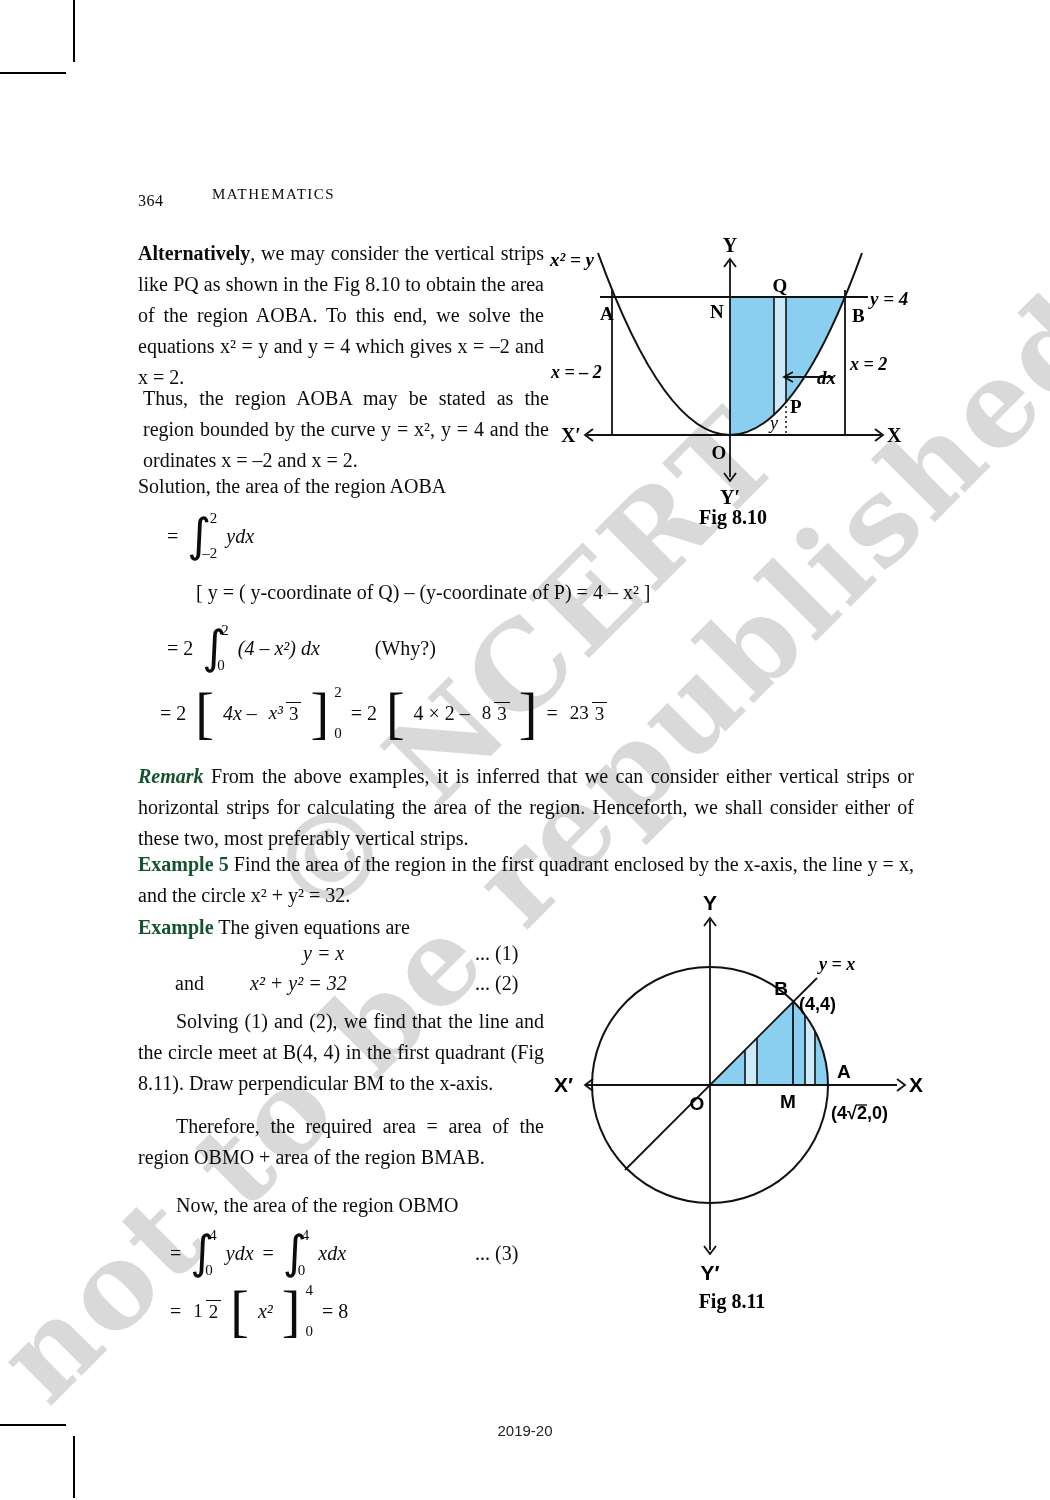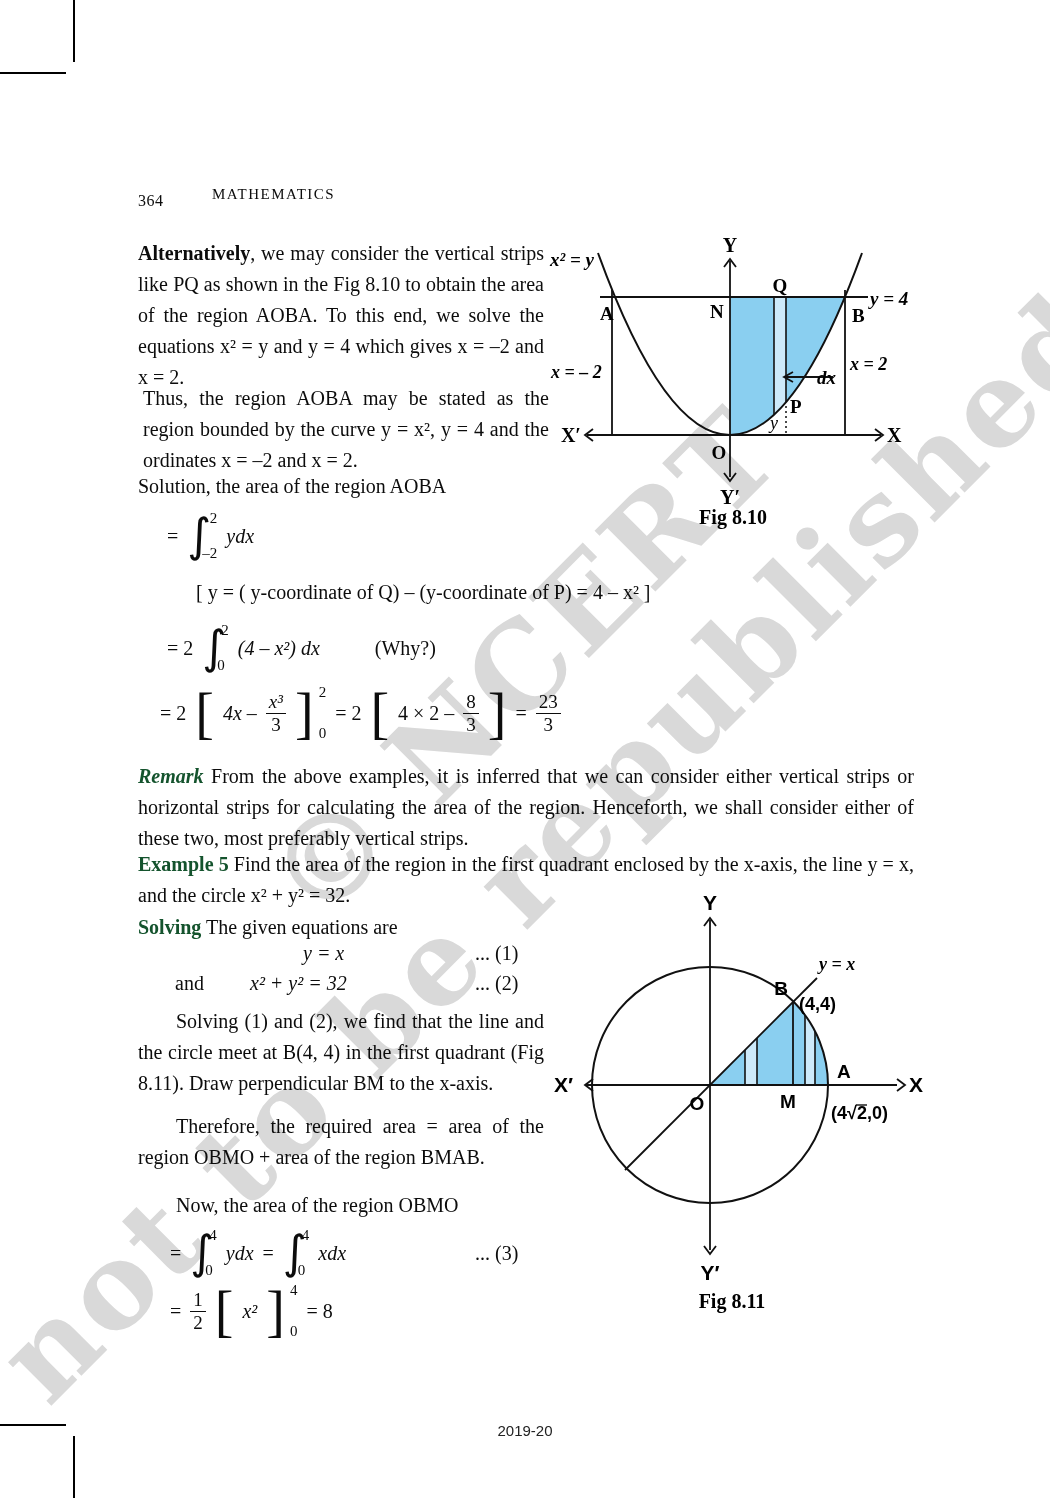--- a/index.html
+++ b/index.html
@@ -23,21 +23,21 @@
   .isym{font-size:46px;line-height:0.95;font-family:"DejaVu Sans",sans-serif;}
   .ilims{display:inline-flex;flex-direction:column;justify-content:space-between;height:56px;
          font-size:15px;margin-left:-5px;line-height:1;}
   .ilims .u{align-self:flex-end;margin-top:3px;}
   .ilims .l{align-self:flex-start;margin-bottom:3px;margin-left:-4px;}
   .sqb{font-size:56px;line-height:0.9;font-weight:400;vertical-align:middle;}
   .blims{display:inline-flex;flex-direction:column;justify-content:space-between;height:60px;
          font-size:15px;line-height:1;margin-left:-4px;}
   .blims .u{margin-top:2px;}
   .blims .l{margin-bottom:2px;}
-  .frac{display:inline-flex;flex-direction:column;text-align:center;line-height:1.15;font-size:19px;}
+  .frac{display:inline-flex;flex-direction:row;text-align:center;line-height:1.15;font-size:19px;}
   .frac .fd{border-top:1.6px solid #0c0c0c;padding:0 3px;}
   .frac .fn{padding:0 3px;}
   .tag{position:absolute;font-size:20px;}
   .crop{position:absolute;background:#000;}
   .footer{position:absolute;left:0;top:1422px;width:1050px;text-align:center;
           font-family:"Liberation Sans",sans-serif;font-size:15px;color:#222;}
   svg text{font-family:"Liberation Serif",serif;}
   svg .sans{font-family:"Liberation Sans",sans-serif;}
 </style>
 </head>
@@ -118,21 +118,21 @@
       <span class="frac">
         <span class="fn">23</span>
         <span class="fd">3</span>
       </span>
     </div>
 
     <p class="tb" style="left:138px;top:761px;width:776px;"><span class="blue bi">Remark</span> <span>From the above examples, it is inferred that we can consider either vertical strips or horizontal strips for calculating the area of the region. Henceforth, we shall consider either of these two, most preferably vertical strips.</span></p>
 
     <p class="tb" style="left:138px;top:849px;width:776px;"><span class="blue b">Example 5</span> <span>Find the area of the region in the first quadrant enclosed by the x-axis, the line y = x, and the circle x² + y² = 32.</span></p>
 
-    <p class="tb nj" style="left:138px;top:912px;width:500px;"><span class="blue b">Solving</span> <span>The given equations are</span></p>
+    <p class="tb nj" style="left:138px;top:912px;width:500px;"><span class="blue b">Example</span> <span>The given equations are</span></p>
 
     <div style="position:absolute;left:138px;top:942px;width:406px;height:30px;">
       <span class="m20 mi" style="position:absolute;left:165px;">y = x</span>
       <span class="tag" style="left:337px;">... (1)</span>
     </div>
 
     <div style="position:absolute;left:138px;top:972px;width:406px;height:30px;">
       <span class="m20" style="position:absolute;left:37px;">and</span>
       <span class="m20 mi" style="position:absolute;left:112px;">x² + y² = 32</span>
       <span class="tag" style="left:337px;">... (2)</span>

